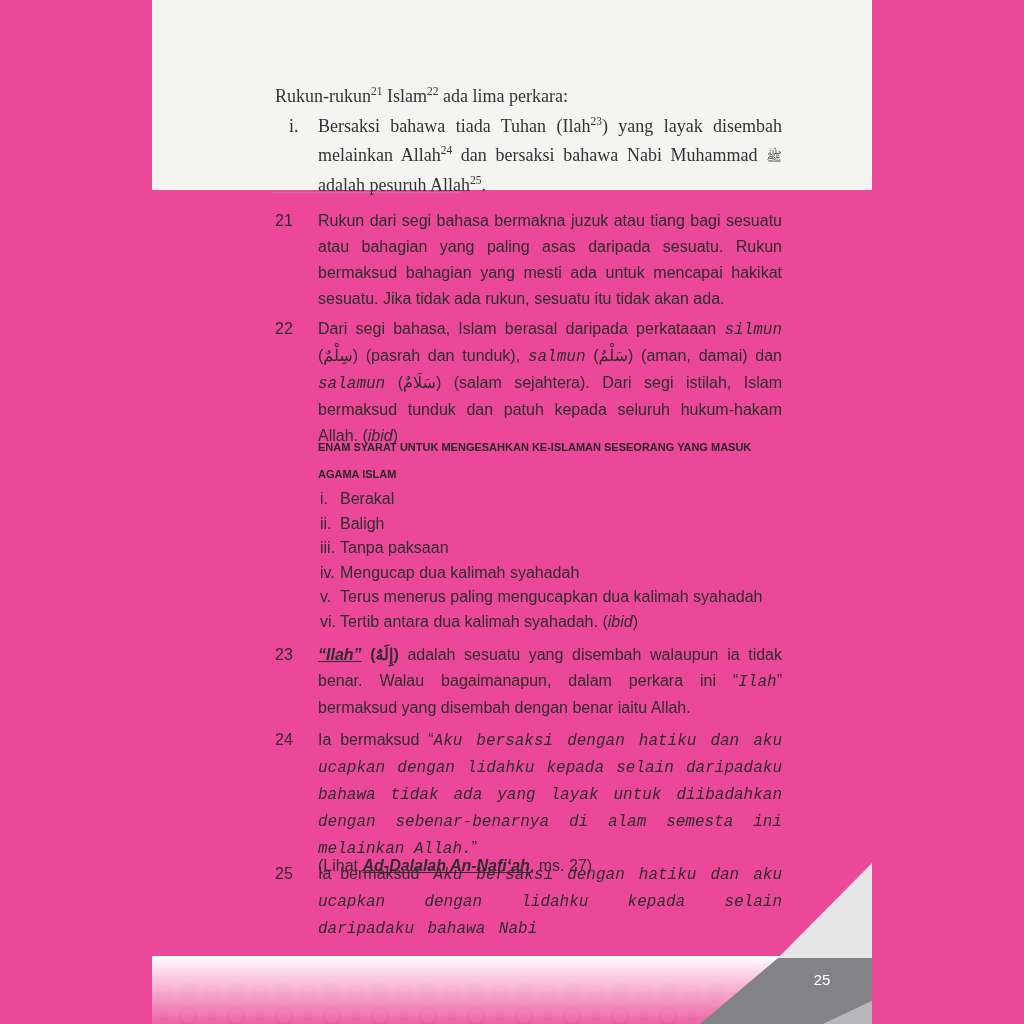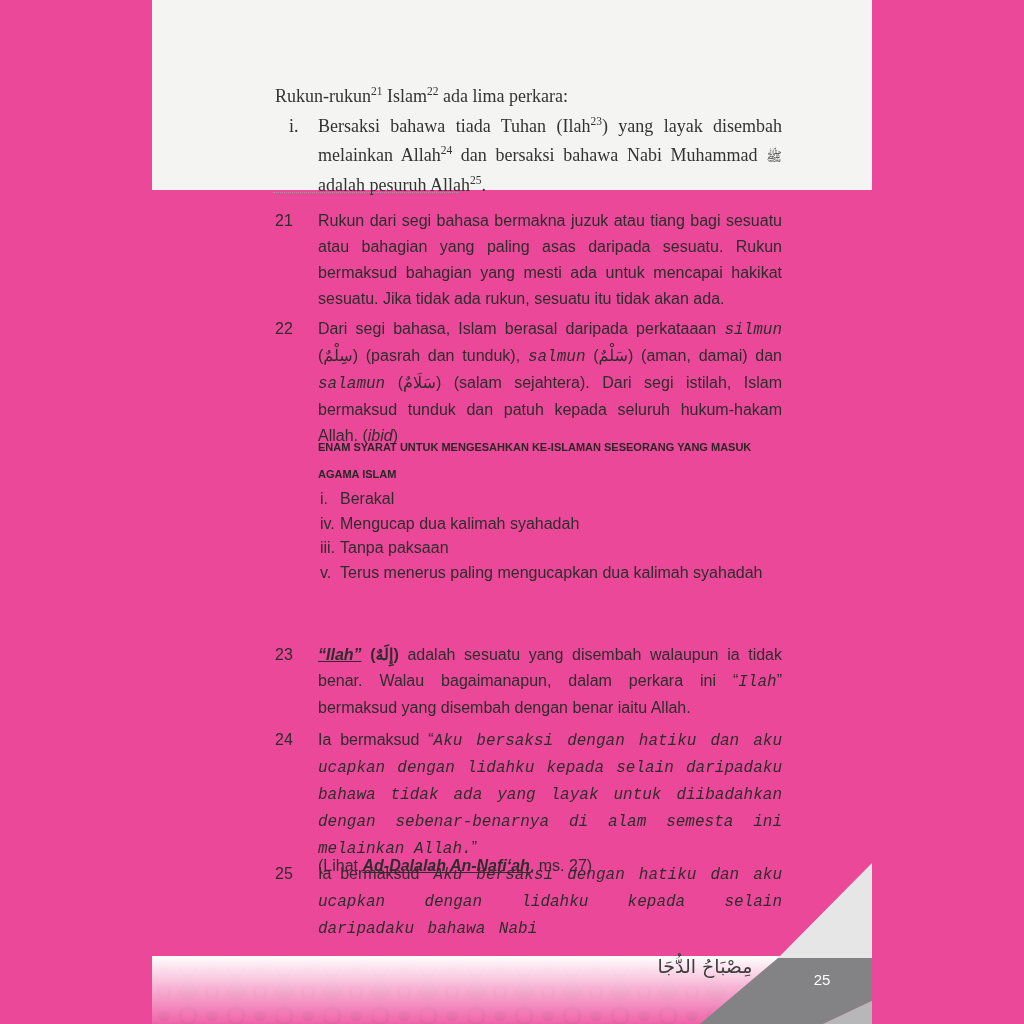--- a/index.html
+++ b/index.html
@@ -94,30 +94,38 @@
   </div>
 
   <div class="section-heading">ENAM SYARAT UNTUK MENGESAHKAN KE-ISLAMAN SESEORANG YANG MASUK AGAMA ISLAM</div>
 
   <div class="cond-list">
     <div class="cond-item">
       <div class="cond-marker">i.</div>
       <div class="cond-text"><span class="seg-plain">Berakal</span></div>
     </div>
     <div class="cond-item">
-      <div class="cond-marker">iv.</div>
-      <div class="cond-text"><span class="seg-plain">Mengucap dua kalimah syahadah</span></div>
+      <div class="cond-marker">ii.</div>
+      <div class="cond-text"><span class="seg-plain">Baligh</span></div>
     </div>
     <div class="cond-item">
       <div class="cond-marker">iii.</div>
       <div class="cond-text"><span class="seg-plain">Tanpa paksaan</span></div>
     </div>
     <div class="cond-item">
+      <div class="cond-marker">iv.</div>
+      <div class="cond-text"><span class="seg-plain">Mengucap dua kalimah syahadah</span></div>
+    </div>
+    <div class="cond-item">
       <div class="cond-marker">v.</div>
       <div class="cond-text"><span class="seg-plain">Terus menerus paling mengucapkan dua kalimah syahadah</span></div>
+    </div>
+    <div class="cond-item">
+      <div class="cond-marker">vi.</div>
+      <div class="cond-text"><span class="seg-plain">Tertib antara dua kalimah syahadah. (</span><span class="seg-ibid">ibid</span><span class="seg-plain">)</span></div>
     </div>
   </div>
 
   <div class="fnrow fn-23">
     <div class="fnnum">23</div>
     <div class="fntext"><span class="seg-bolditalic">“Ilah”</span><span class="seg-bold"> (</span><span class="seg-arabic seg-bold">إِلَهٌ</span><span class="seg-bold">) </span><span class="seg-plain">adalah sesuatu yang disembah walaupun ia tidak benar. Walau bagaimanapun, dalam perkara ini “</span><span class="seg-italic">Ilah</span><span class="seg-plain">” bermaksud yang disembah dengan benar iaitu Allah.</span></div>
   </div>
 
   <div class="fnrow fn-24">
     <div class="fnnum">24</div>
@@ -125,21 +133,20 @@
   </div>
   <div class="fnsource"><span class="seg-plain">(Lihat </span><span class="seg-bolditalic">Ad-Dalalah An-Nafi‘ah</span><span class="seg-plain">, ms. 27)</span></div>
 
   <div class="fnrow fn-25">
     <div class="fnnum">25</div>
     <div class="fntext"><span class="seg-plain">Ia bermaksud “</span><span class="seg-italic">Aku bersaksi dengan hatiku dan aku ucapkan dengan lidahku kepada selain daripadaku bahawa Nabi</span></div>
   </div>
 
   <div class="ornament"></div>
 
-  <div class="calligraphy">مِصْبَاحُ الدُّجَا</div>
 
   <div class="corner-art">
     <div class="layer tri-light"></div>
     <div class="layer tri-dark"></div>
     <div class="layer tri-corner"></div>
     <div class="page-number">25</div>
   </div>
 
 </div>
 

